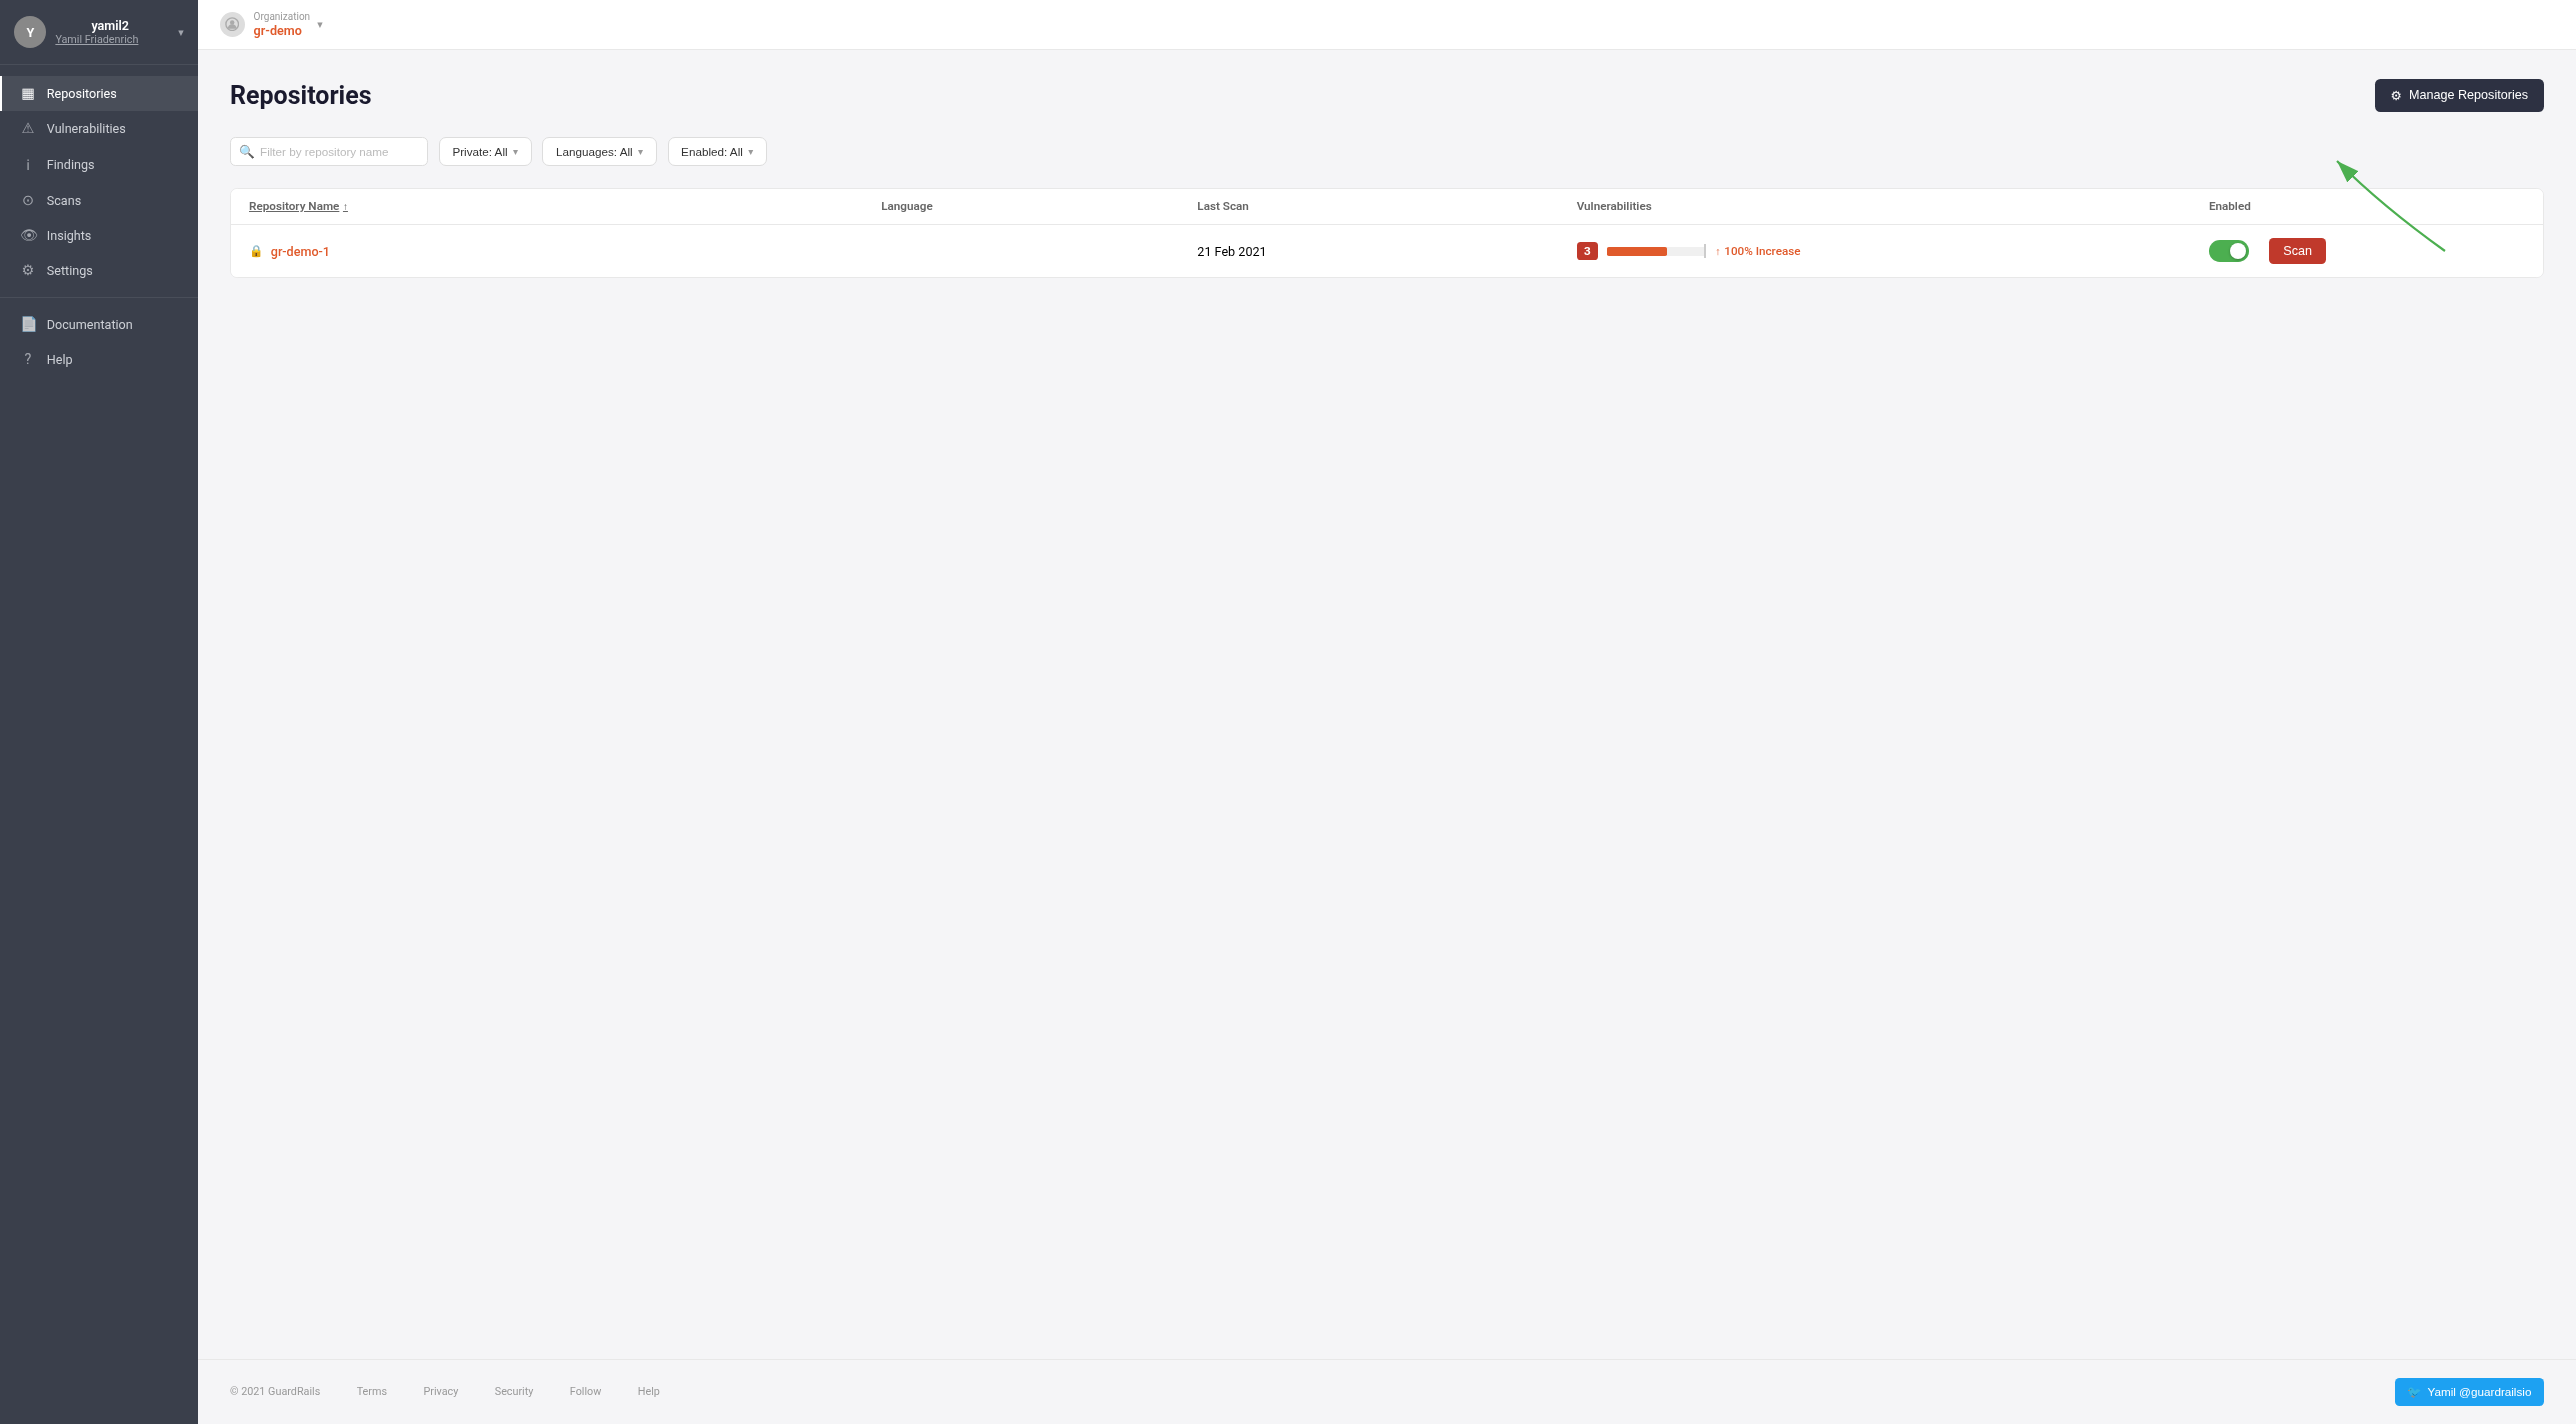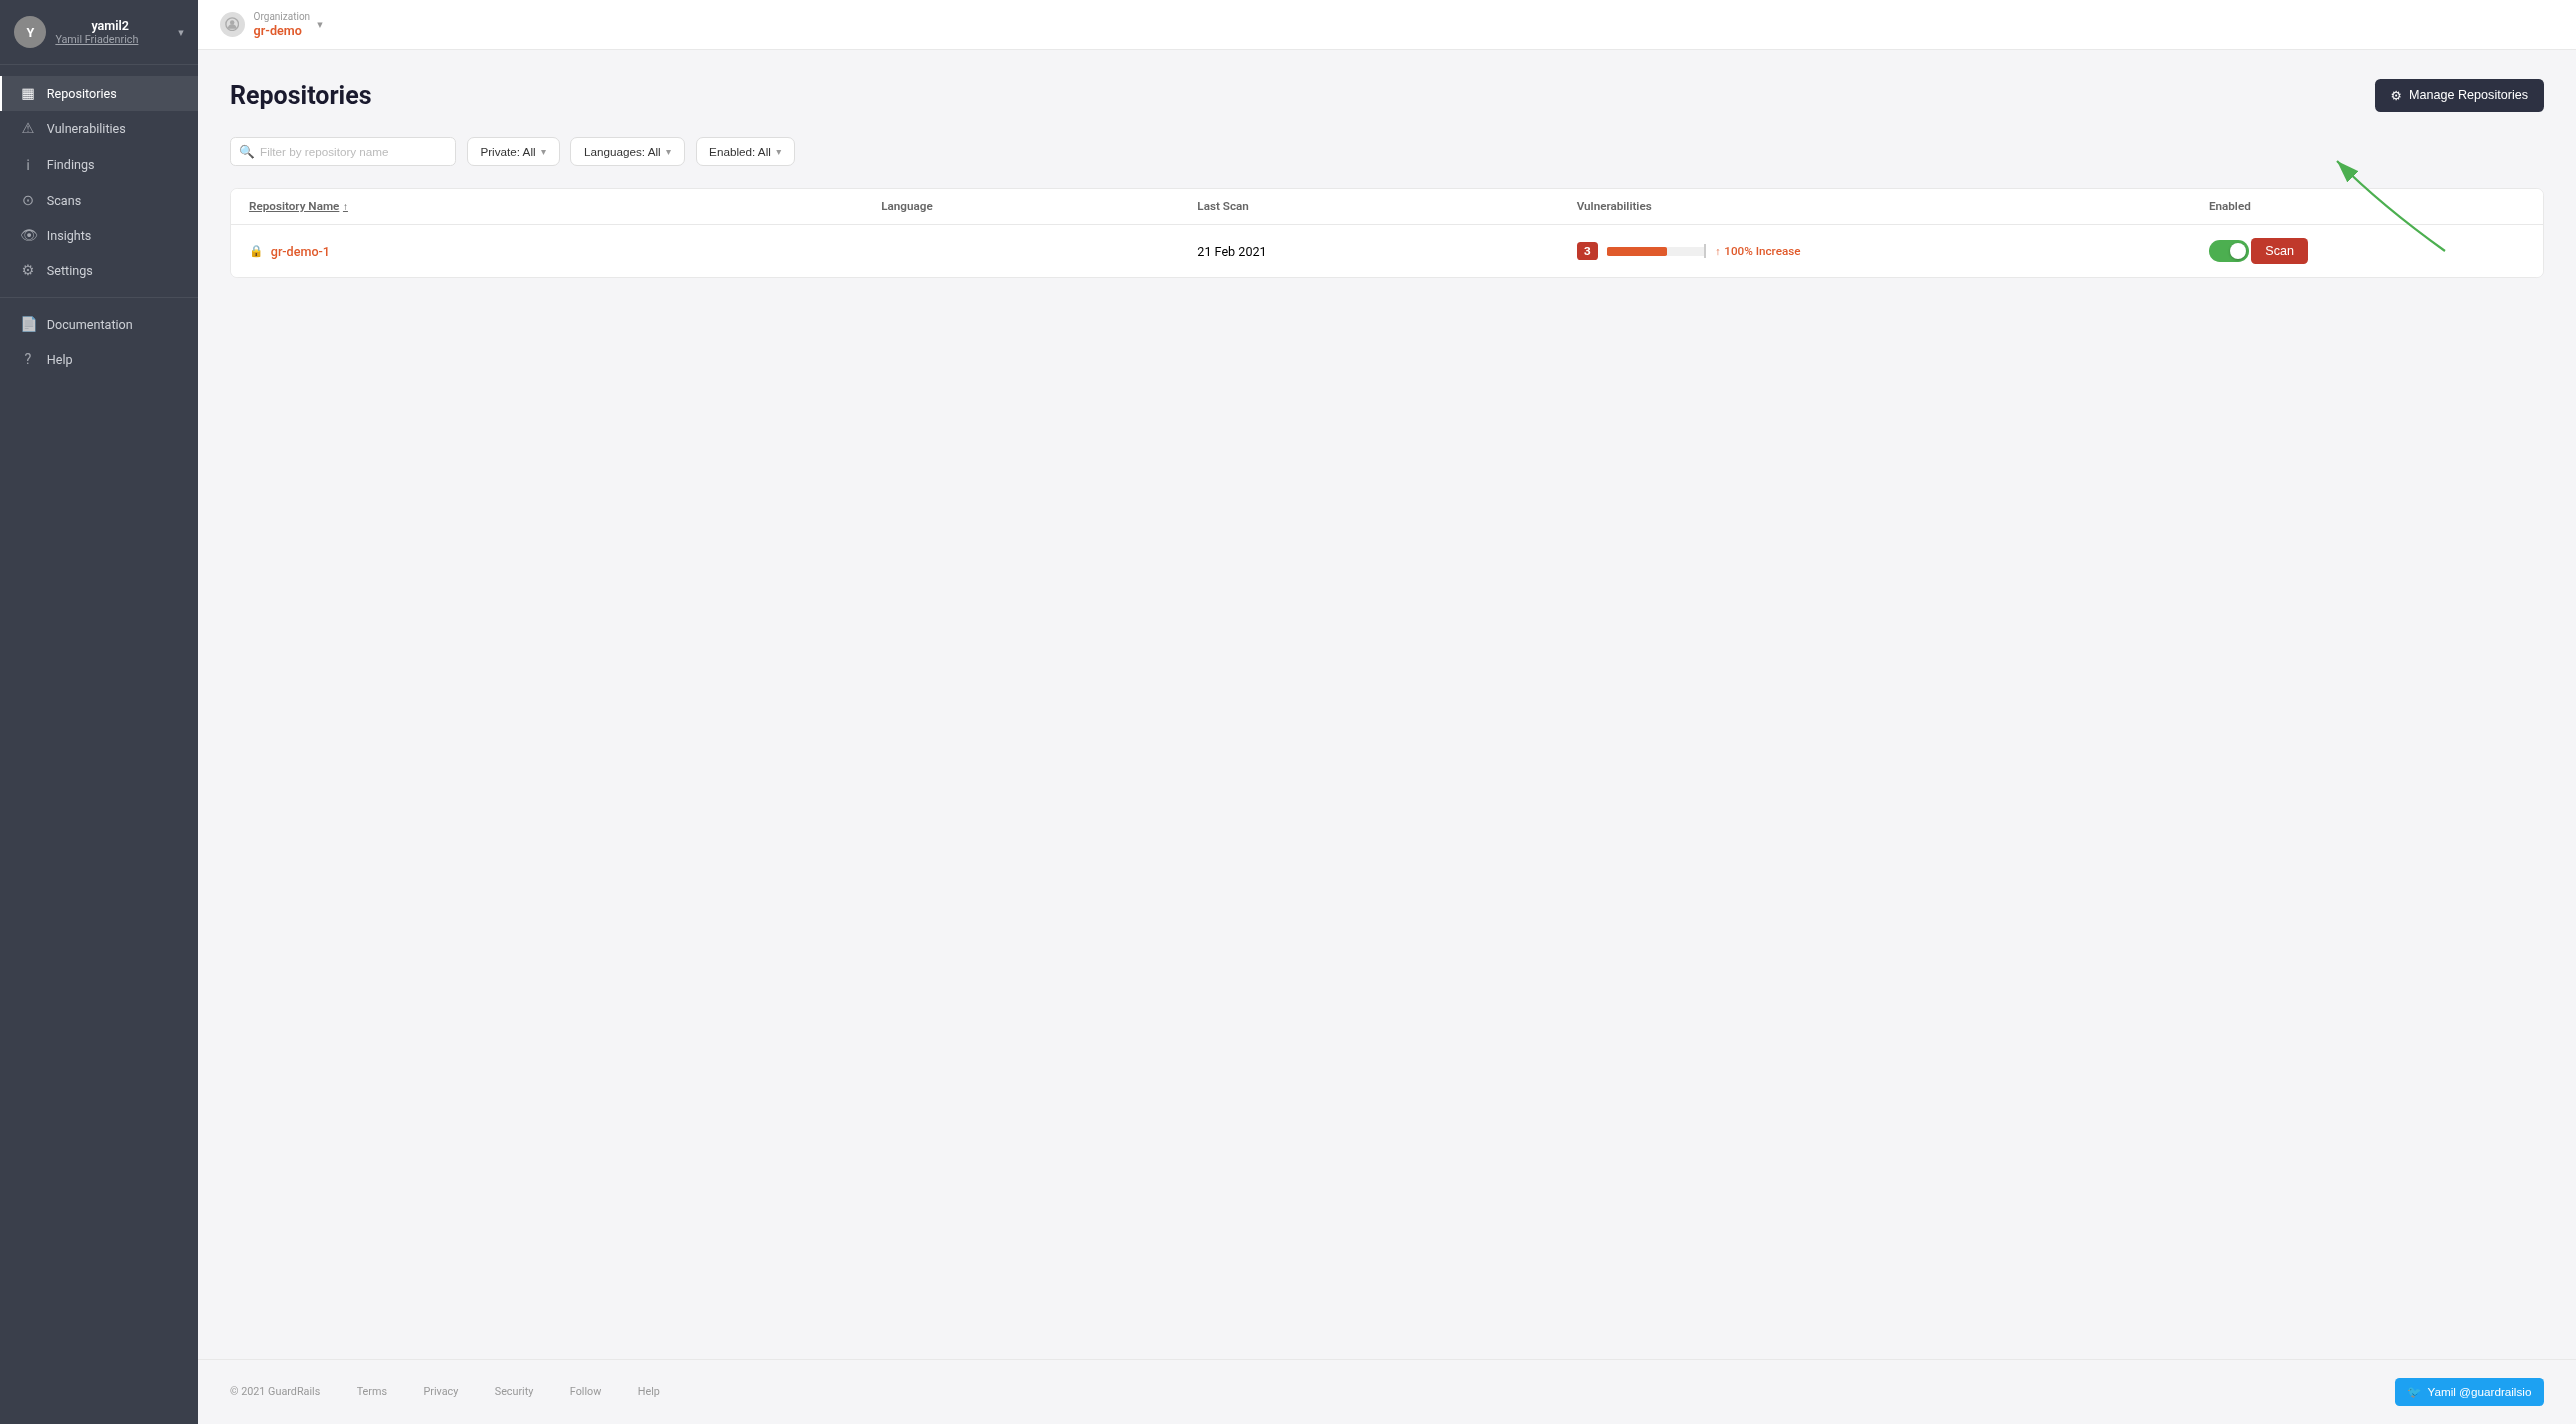--- a/index.html
+++ b/index.html
@@ -134,21 +134,21 @@
       color: #aaa;
       font-size: 12.6px;
     }
     .search-input {
       padding: 7.2px 10.8px 7.2px 29px;
       border: 0.9px solid #ddd;
       border-radius: 5.4px;
       font-size: 11.7px;
       color: #333;
       background: #fff;
-      width: 226px;
+      width: 198px;
       outline: none;
     }
     .search-input::placeholder { color: #bbb; }
     .filter-btn {
       display: flex;
       align-items: center;
       background: #fff;
       border: 0.9px solid #ddd;
       padding: 7.2px 12.6px;
       border-radius: 7px;
@@ -230,21 +230,21 @@
     .increase-indicator {
       display: flex;
       align-items: center;
       gap: 3.6px;
       color: #e05a2b;
       font-size: 11.7px;
       font-weight: 500;
     }
     .arrow-up { color: #e05a2b; font-size: 10.8px; }
 
-    .enabled-cell { display: flex; align-items: center; gap: 2px; }
+    .enabled-cell { display: flex; align-items: center; gap: 20px; }
     
     .toggle {
       position: relative;
       width: 40px;
       height: 21.6px;
       cursor: pointer;
     }
     .toggle-track {
       position: absolute;
       top: 0; left: 0; right: 0; bottom: 0;

